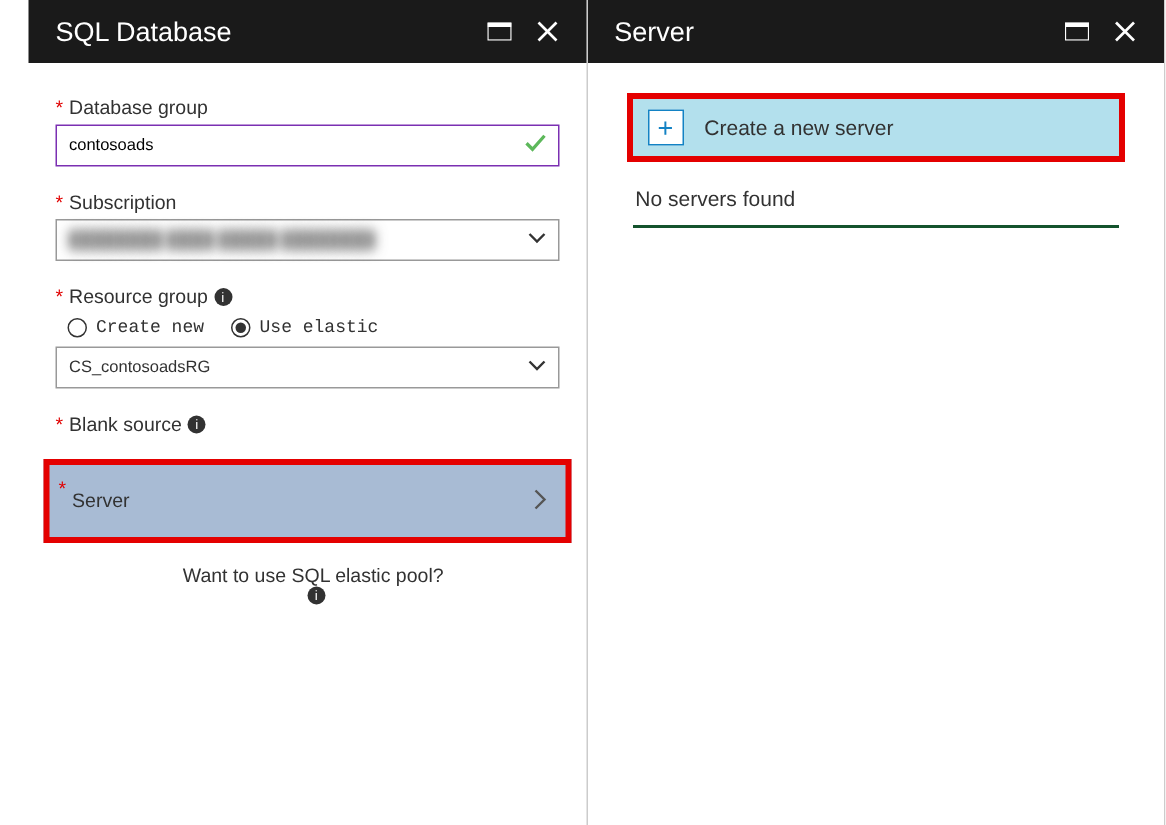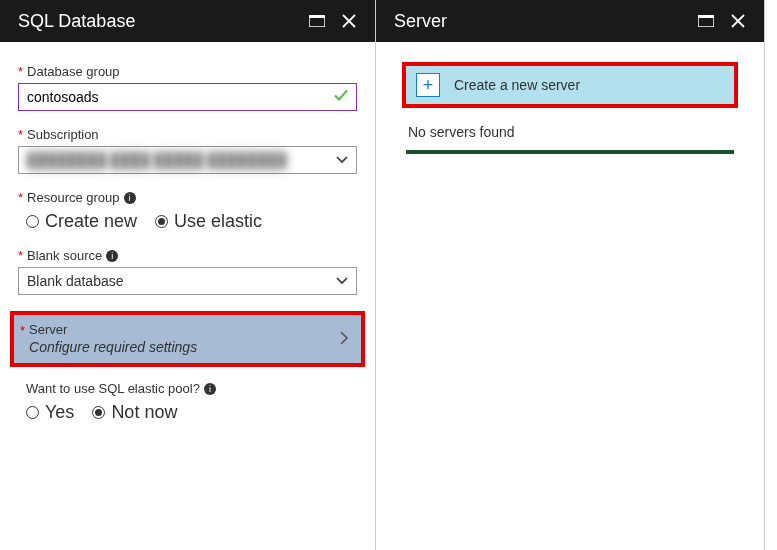--- a/index.html
+++ b/index.html
@@ -13,21 +13,21 @@
     height: 550px;
     overflow: hidden;
     display: flex;
   }
   .blade {
     display: flex;
     flex-direction: column;
     border-right: 1px solid #ccc;
     height: 100%;
   }
-  .blade-left { width: 376px; }
+  .blade-left { width: 376px; margin-left: 19px; }
   .blade-right { width: 389px; }
   .blade-header {
     background: #1a1a1a;
     color: #fff;
     display: flex;
     align-items: center;
     height: 42px;
     padding: 0 12px 0 18px;
   }
   .blade-title {
@@ -69,21 +69,21 @@
     align-items: center;
     justify-content: center;
     margin-left: 4px;
     font-style: normal;
   }
   .text-input, .select-box {
     width: 100%;
     height: 28px;
     border: 1px solid #999;
     padding: 0 8px;
-    font-size: 14px;
+    font-size: 11px;
     background: #fff;
     position: relative;
   }
   .text-input.valid {
     border: 1px solid #7b2fb2;
     padding-right: 28px;
   }
   .checkmark {
     position: absolute;
     right: 8px;
@@ -102,21 +102,22 @@
     color: transparent;
     text-shadow: 0 0 8px rgba(80,80,80,0.7);
     user-select: none;
   }
   .caret { font-size: 11px; color: #333; }
   .radio-row {
     display: flex;
     align-items: center;
     gap: 18px;
     margin: 6px 0 6px 8px;
-    font-size: 18px;
+    font-size: 12px;
+    font-family: Liberation Mono, monospace;
   }
   .radio-opt {
     display: flex;
     align-items: center;
     gap: 6px;
     cursor: pointer;
   }
   .radiodot {
     width: 13px;
     height: 13px;
@@ -146,20 +147,21 @@
   .server-row .req { margin-right: 2px; align-self: flex-start; margin-top: 8px;}
   .server-row-text { flex: 1; margin-left: 2px; }
   .server-row-title { font-size: 13px; color: #323232; line-height: 16px; }
   .server-row-sub { font-size: 14px; font-style: italic; color: #323232; line-height: 18px; }
   .chevron { color: #555; }
   .pool-question {
     font-size: 13px;
     margin: 0 0 4px 8px;
     display: flex;
     align-items: center;
+    flex-direction: column;
   }
   
   .create-server-row {
     background: #b3e0ed;
     border: 4px solid #e40000;
     height: 46px;
     display: flex;
     align-items: center;
     padding: 0 10px;
     cursor: pointer;
@@ -176,21 +178,21 @@
     color: #1382c4;
     margin-right: 14px;
     font-size: 18px;
     line-height: 1;
   }
   .create-server-label { font-size: 14px; color: #323232; }
   .no-servers {
     font-size: 14px;
     color: #323232;
     padding: 0 2px 10px 2px;
-    border-bottom: 4px solid #14532d;
+    border-bottom: 2px solid #14532d;
     margin: 0 4px;
   }
   .blade-right .blade-body { padding: 20px 26px 0 26px; }
 </style>
 </head>
 <body>
 
 <div class="blade blade-left">
   <div class="blade-header">
     <span class="blade-title">SQL Database</span>
@@ -249,65 +251,54 @@
       <div class="radio-row">
         <span class="radio-opt">
           <span class="radiodot"></span>
           <span>Create new</span>
         </span>
         <span class="radio-opt">
           <span class="radiodot selected"></span>
           <span>Use elastic</span>
         </span>
       </div>
+      <div class="select-box">
+        <span>CS_contosoadsRG</span>
+        <span class="caret">
+          <svg width="12" height="8" viewBox="0 0 12 8">
+              <polyline points="1,1 6,6 11,1" fill="none" stroke="#333" stroke-width="1.6"></polyline>
+            </svg>
+        </span>
+      </div>
     </div>
 
     <div class="form-group">
       <div class="label-row">
         <span class="req">*</span>
         <span>Blank source</span>
         <span class="info-icon">i</span>
       </div>
-      <div class="select-box">
-        <span>Blank database</span>
-        <span class="caret">
-          <svg width="12" height="8" viewBox="0 0 12 8">
-              <polyline points="1,1 6,6 11,1" fill="none" stroke="#333" stroke-width="1.6"></polyline>
-            </svg>
-        </span>
-      </div>
     </div>
 
     <div class="server-row">
       <span class="req">*</span>
       <div class="server-row-text">
         <div class="server-row-title">Server</div>
-        <div class="server-row-sub">Configure required settings</div>
       </div>
       <span class="chevron">
         <svg width="10" height="16" viewBox="0 0 10 16">
             <polyline points="2,2 8,8 2,14" fill="none" stroke="#555" stroke-width="1.6"></polyline>
           </svg>
       </span>
     </div>
 
     <div>
       <div class="pool-question">
         <span>Want to use SQL elastic pool?</span>
         <span class="info-icon">i</span>
-      </div>
-      <div class="radio-row">
-        <span class="radio-opt">
-          <span class="radiodot"></span>
-          <span>Yes</span>
-        </span>
-        <span class="radio-opt">
-          <span class="radiodot selected"></span>
-          <span>Not now</span>
-        </span>
       </div>
     </div>
 
   </div>
 </div>
 
 <div class="blade blade-right">
   <div class="blade-header">
     <span class="blade-title">Server</span>
     <span class="hdr-icon">

